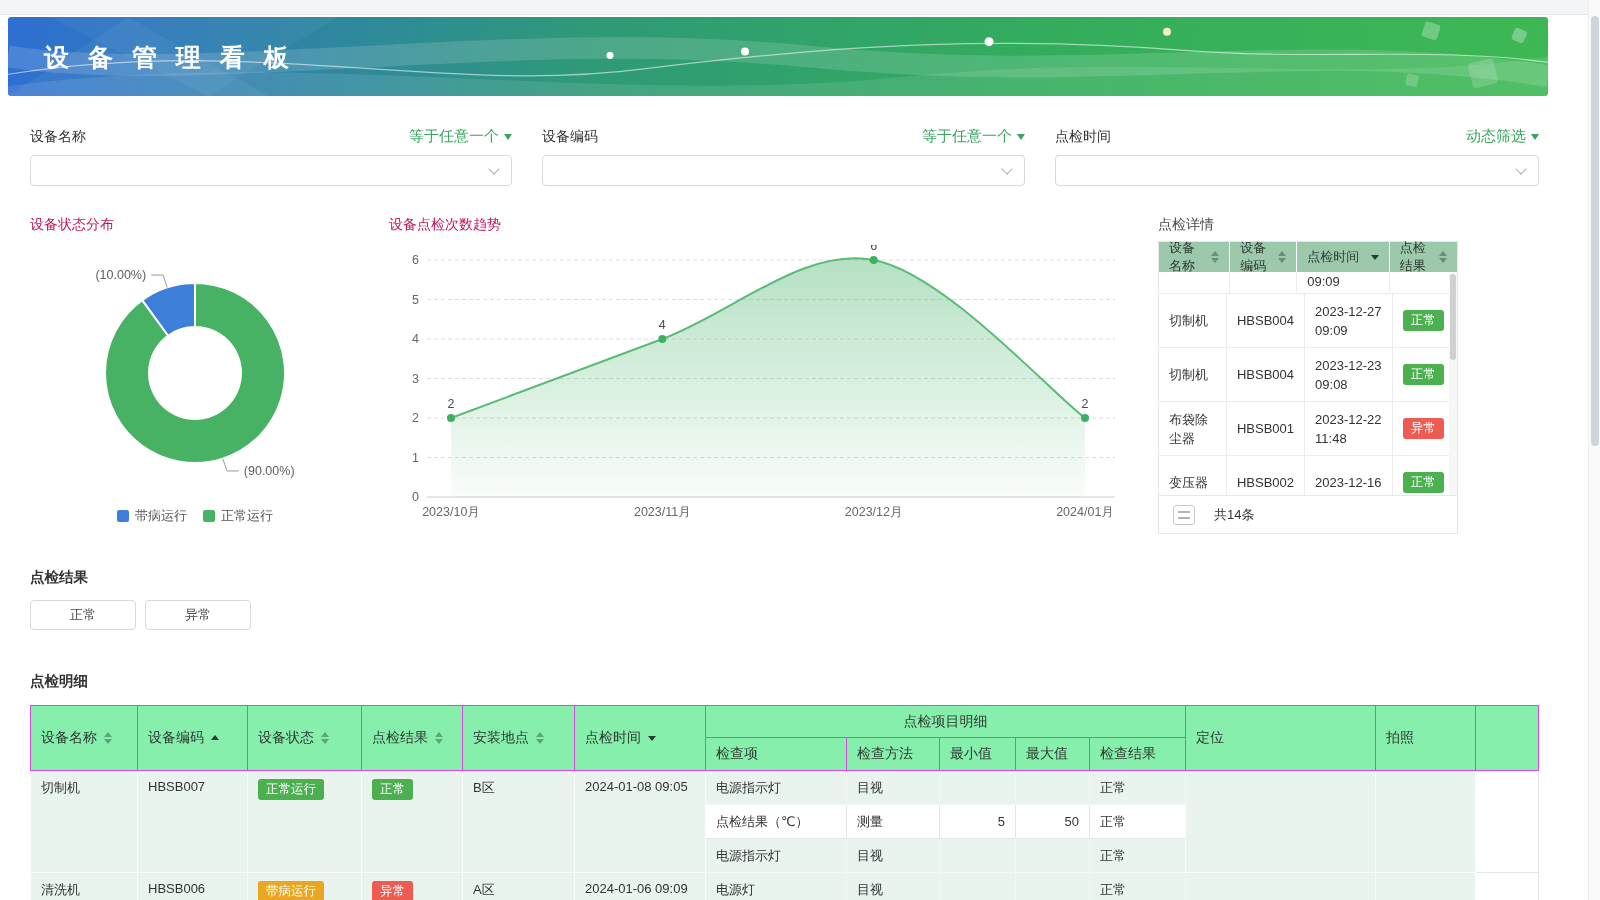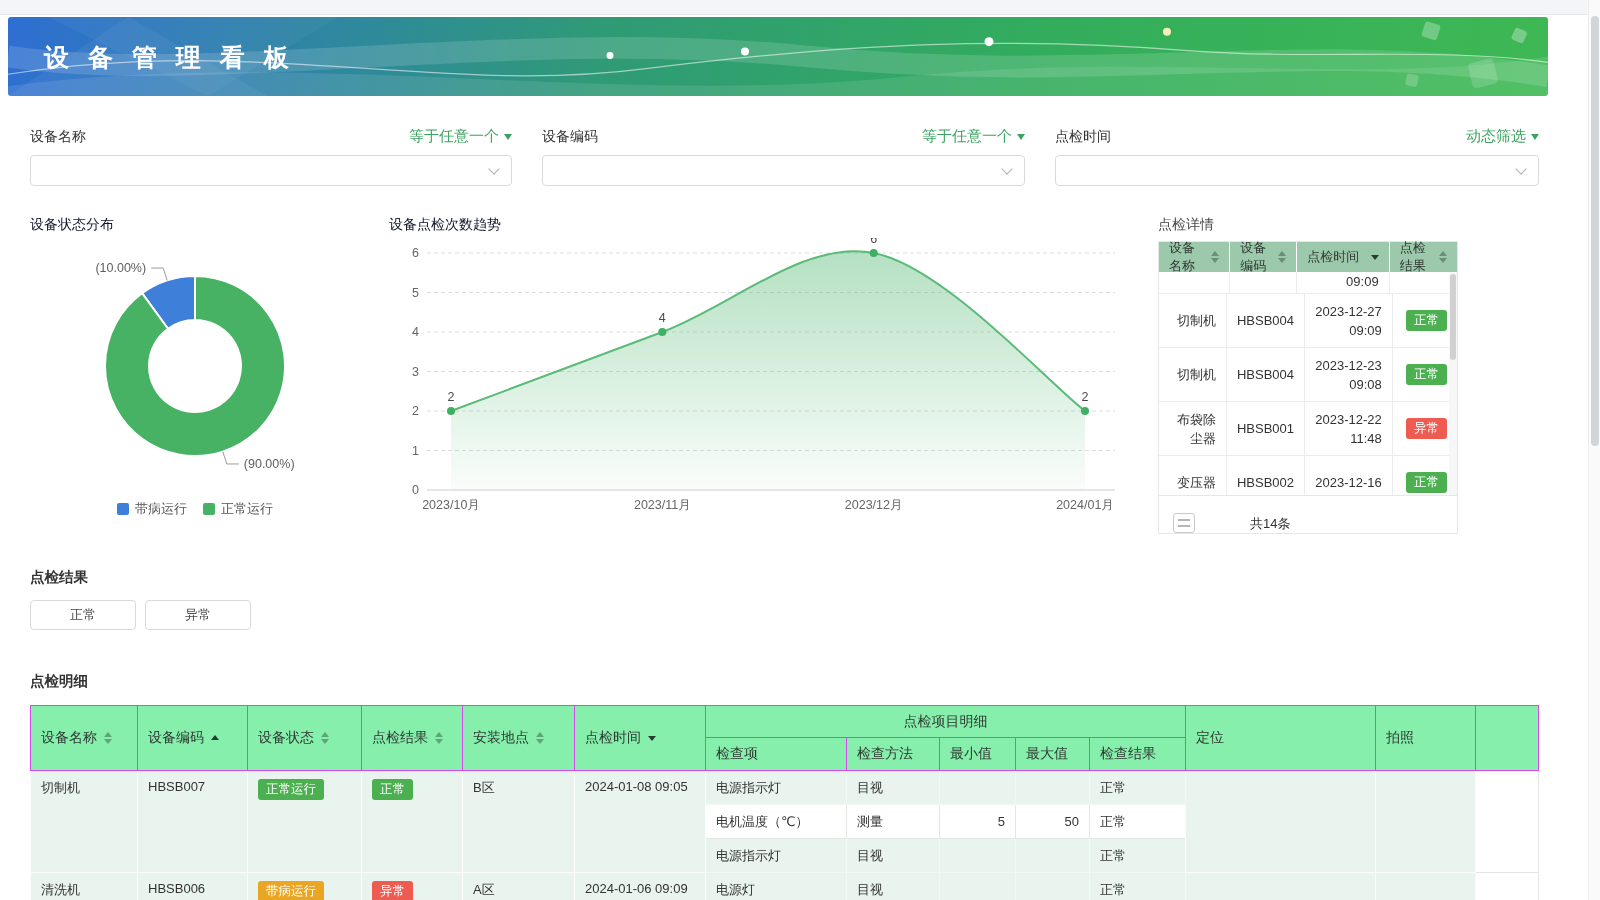--- a/index.html
+++ b/index.html
@@ -23,47 +23,47 @@
   .filter-label { font-size:14px; color:#333; }
   .filter-operator { font-size:15px; color:#3ca35f; cursor:pointer; display:inline-flex; align-items:center; }
   .caret-green { display:inline-block; width:0; height:0; border-left:4.5px solid transparent;
     border-right:4.5px solid transparent; border-top:6px solid #3ca35f; margin-left:5px; }
   .select { position:relative; height:31px; border:1px solid #d9d9d9; border-radius:4px; background:#fff; }
   .chevron { position:absolute; right:13px; top:9px; width:8px; height:8px;
     border-right:1.6px solid #b0b0b0; border-bottom:1.6px solid #b0b0b0; transform:rotate(45deg); }
 
   
   .charts { display:flex; align-items:flex-start; margin:30px 0 0 30px; }
-  .chart-title { font-size:14px; font-weight:500; color:#0f172a; height:20px; margin-bottom:2px; }
+  .chart-title { font-size:14px; font-weight:500; color:#be185d; height:20px; margin-bottom:9px; }
   .donut-block { width:330px; }
   .legend { display:flex; justify-content:center; gap:16px; margin-top:8px; font-size:13px; color:#555; }
   .legend-item { display:inline-flex; align-items:center; gap:6px; cursor:pointer; }
   .legend-swatch { width:12px; height:12px; border-radius:2px; display:inline-block; }
   .trend-block { width:740px; margin-left:29px; }
 
   
   .detail-panel { width:300px; margin-left:29px; }
   .panel-title { font-size:14px; font-weight:500; color:#4a4a4a; height:20px; margin-bottom:5px; }
   .p-table { border:1px solid #e6e8e7; }
   .p-head { display:flex; background:#9cc8ac; }
   .p-head .pc { height:30px; display:flex; align-items:center; padding:0 10px;
     font-size:13px; font-weight:500; color:#2f3a33; border-right:1px solid #ffffff; cursor:pointer; }
   .p-head .pc:last-child { border-right:none; }
   .p-body { position:relative; height:223px; overflow:hidden; }
   .p-row { display:flex; border-bottom:1px solid #ececec; }
   .p-row .pc { padding:7px 10px; font-size:13px; color:#333; border-right:1px solid #ececec;
     display:flex; flex-direction:column; justify-content:center; line-height:19px; }
   .p-row .pc:last-child { border-right:none; }
-  .p-row { height:54px;text-align:right; }
+  .p-row { height:54px; }
   .p-row.partial { height:22px; }
   .p-row.partial .pc { padding-top:0; padding-bottom:2px; justify-content:flex-end; }
   .c-name{width:90px}.c-code{width:84px}.c-time{width:119px}.c-res{width:85px}
   .p-scrollbar { position:absolute; top:0; right:0; width:8px; height:223px; background:#f7f7f7; }
   .p-thumb { position:absolute; top:2px; left:1px; width:6px; height:86px; background:#d0d0d0; border-radius:3px; }
-  .p-footer { display:flex; align-items:flex-end; height:38px; border-top:1px solid #e6e8e7; padding-left:14px;gap:36px; }
+  .p-footer { display:flex; align-items:center; height:38px; border-top:1px solid #e6e8e7; padding-left:14px; }
   .list-icon { width:22px; height:20px; border:1px solid #c9c9c9; border-radius:3px; position:relative; cursor:pointer; }
   .list-icon::before, .list-icon::after { content:""; position:absolute; left:4px; right:4px; height:2px; background:#b5b5b5; }
   .list-icon::before { top:5px; } .list-icon::after { top:11px; }
   .p-total { margin-left:19px; font-size:13px; color:#333; }
 
   
   .badge { display:inline-block; padding:2px 8px; border-radius:3px; color:#fff; font-size:12.5px; line-height:17px; white-space:nowrap; }
   .badge.success { background:#4caf50; }
   .badge.danger  { background:#ee5b50; }
   .badge.warning { background:#eaa620; }
@@ -422,21 +422,21 @@
         <td class="tint">电源指示灯</td>
         <td class="tint">目视</td>
         <td class="tint num"></td>
         <td class="tint num"></td>
         <td class="tint">正常</td>
         <td rowspan="3" class="g"></td>
         <td rowspan="3" class="g"></td>
         <td rowspan="3" class="empty-col"></td>
       </tr>
       <tr>
-        <td>电机温度（℃）</td>
+        <td>点检结果（℃）</td>
         <td>测量</td>
         <td class="num">5</td>
         <td class="num">50</td>
         <td>正常</td>
       </tr>
       <tr>
         <td class="tint">电源指示灯</td>
         <td class="tint">目视</td>
         <td class="tint num"></td>
         <td class="tint num"></td>

